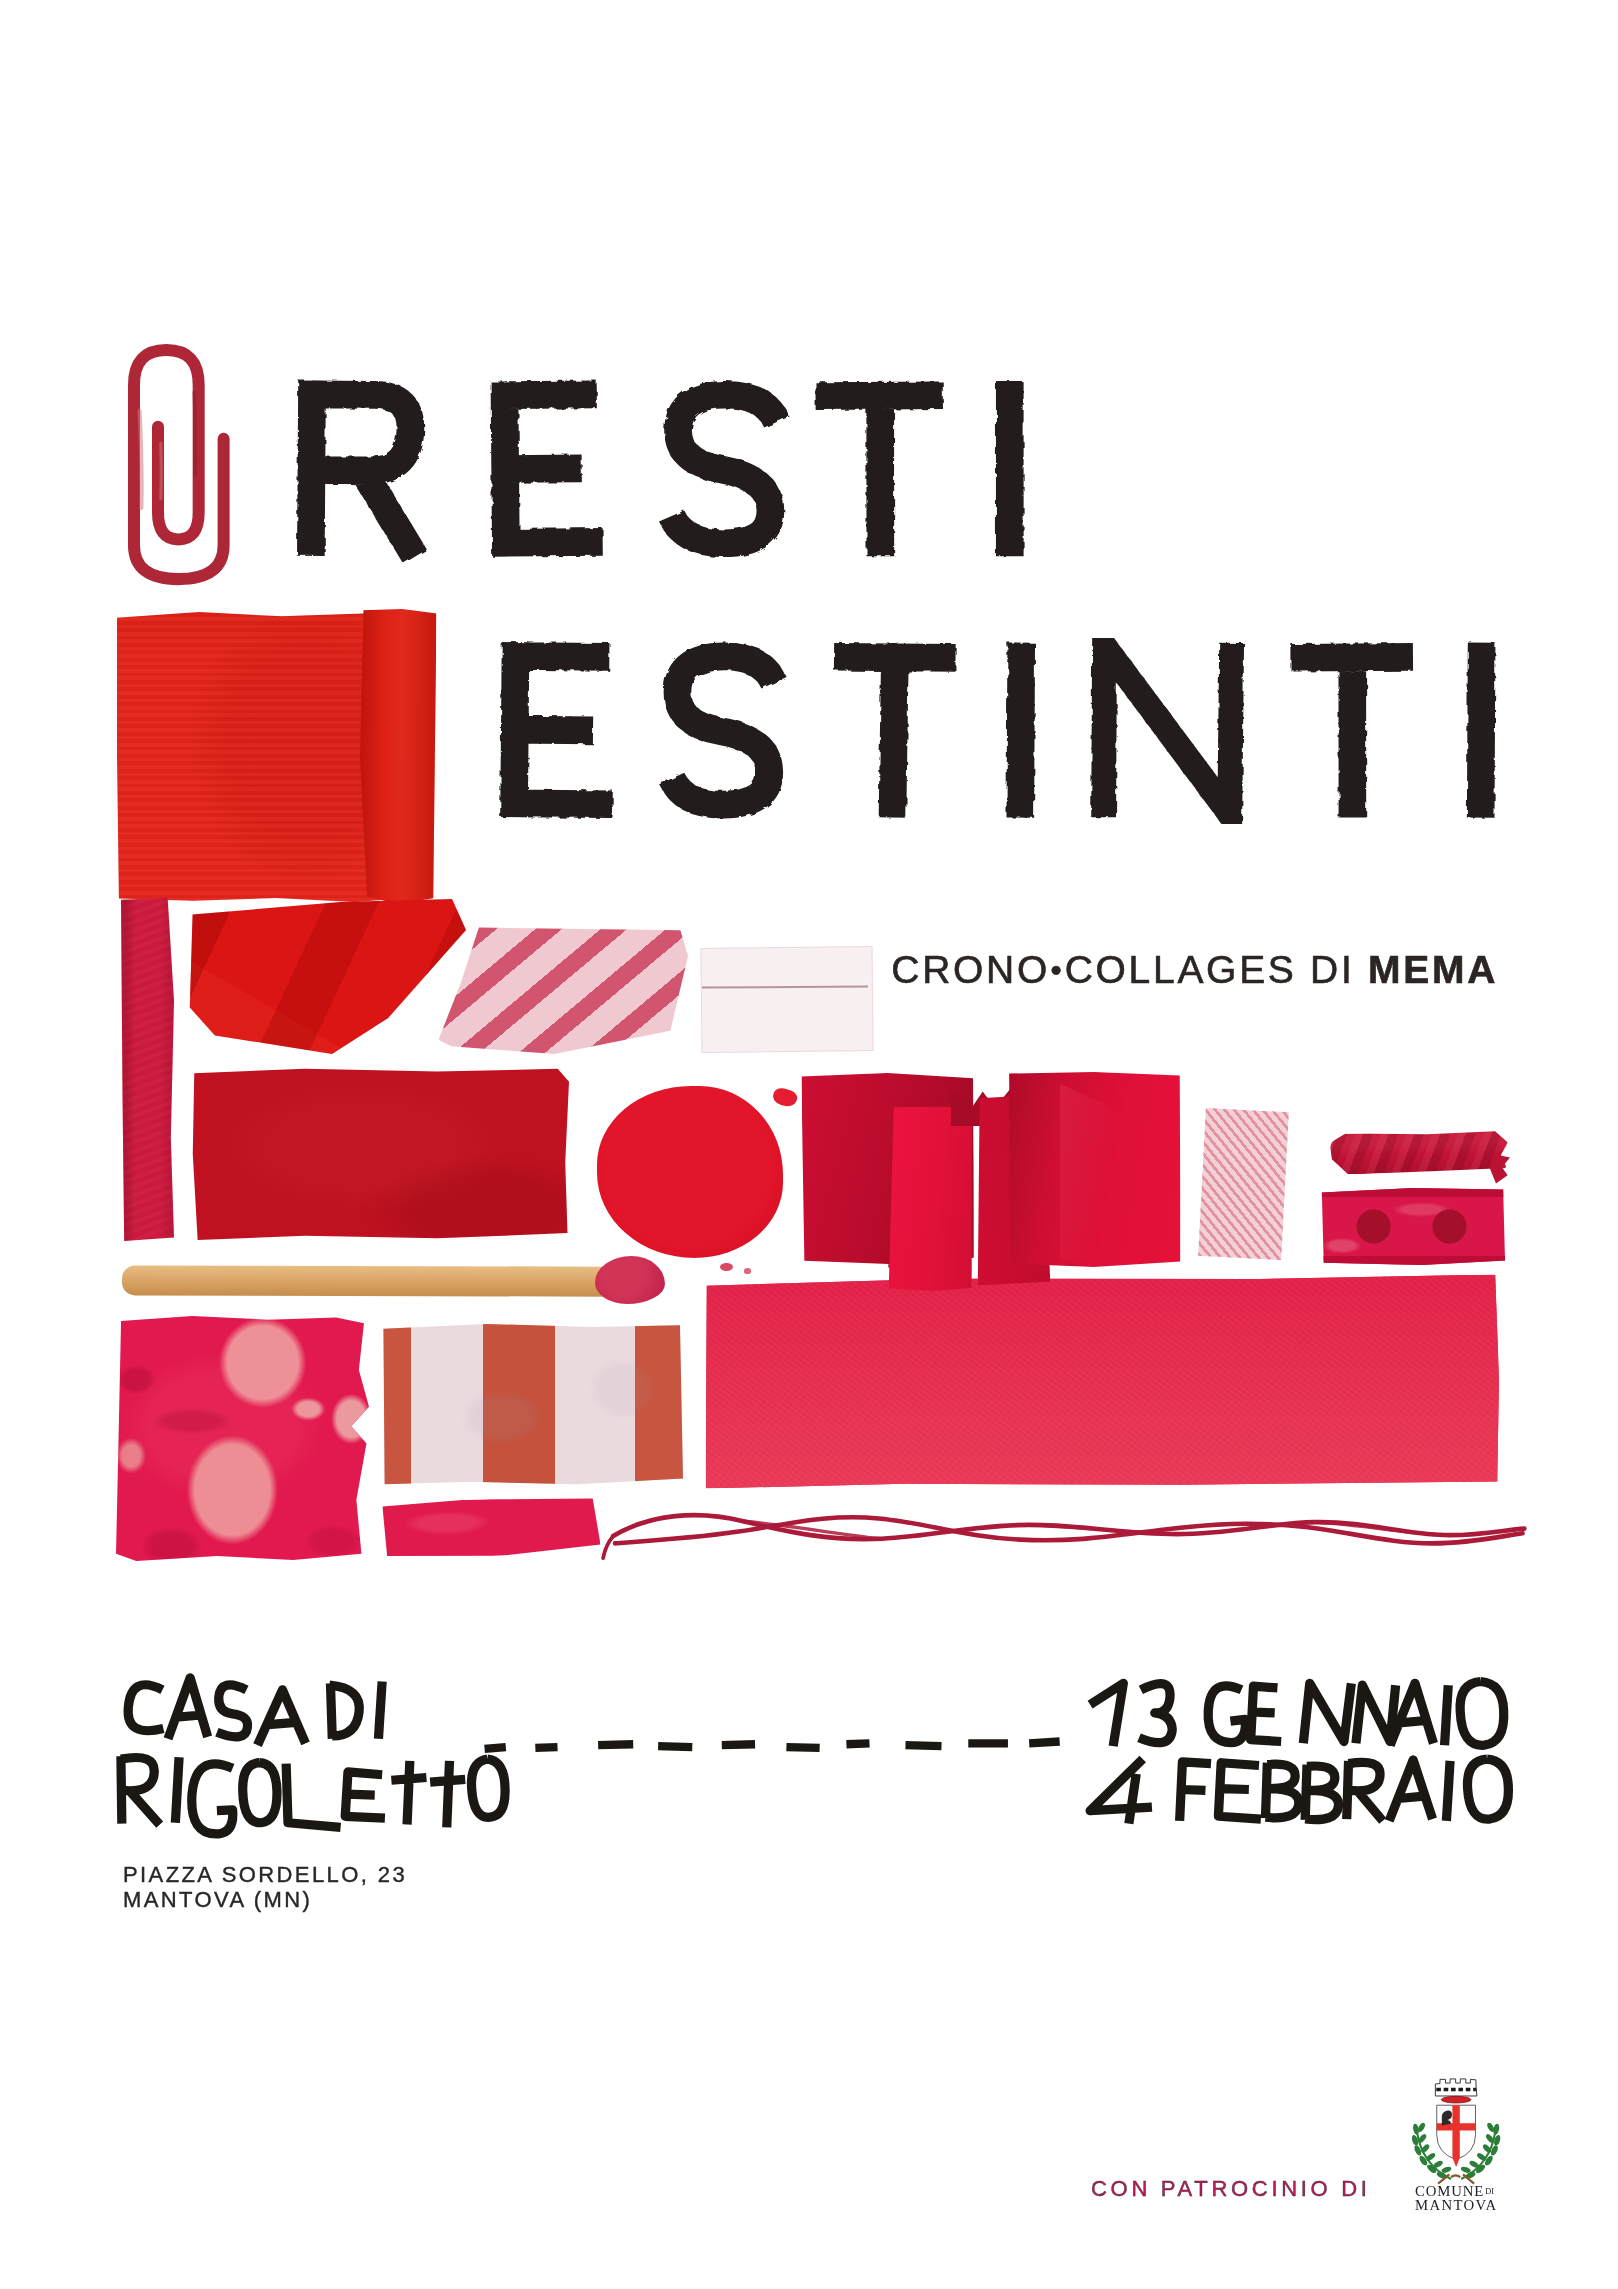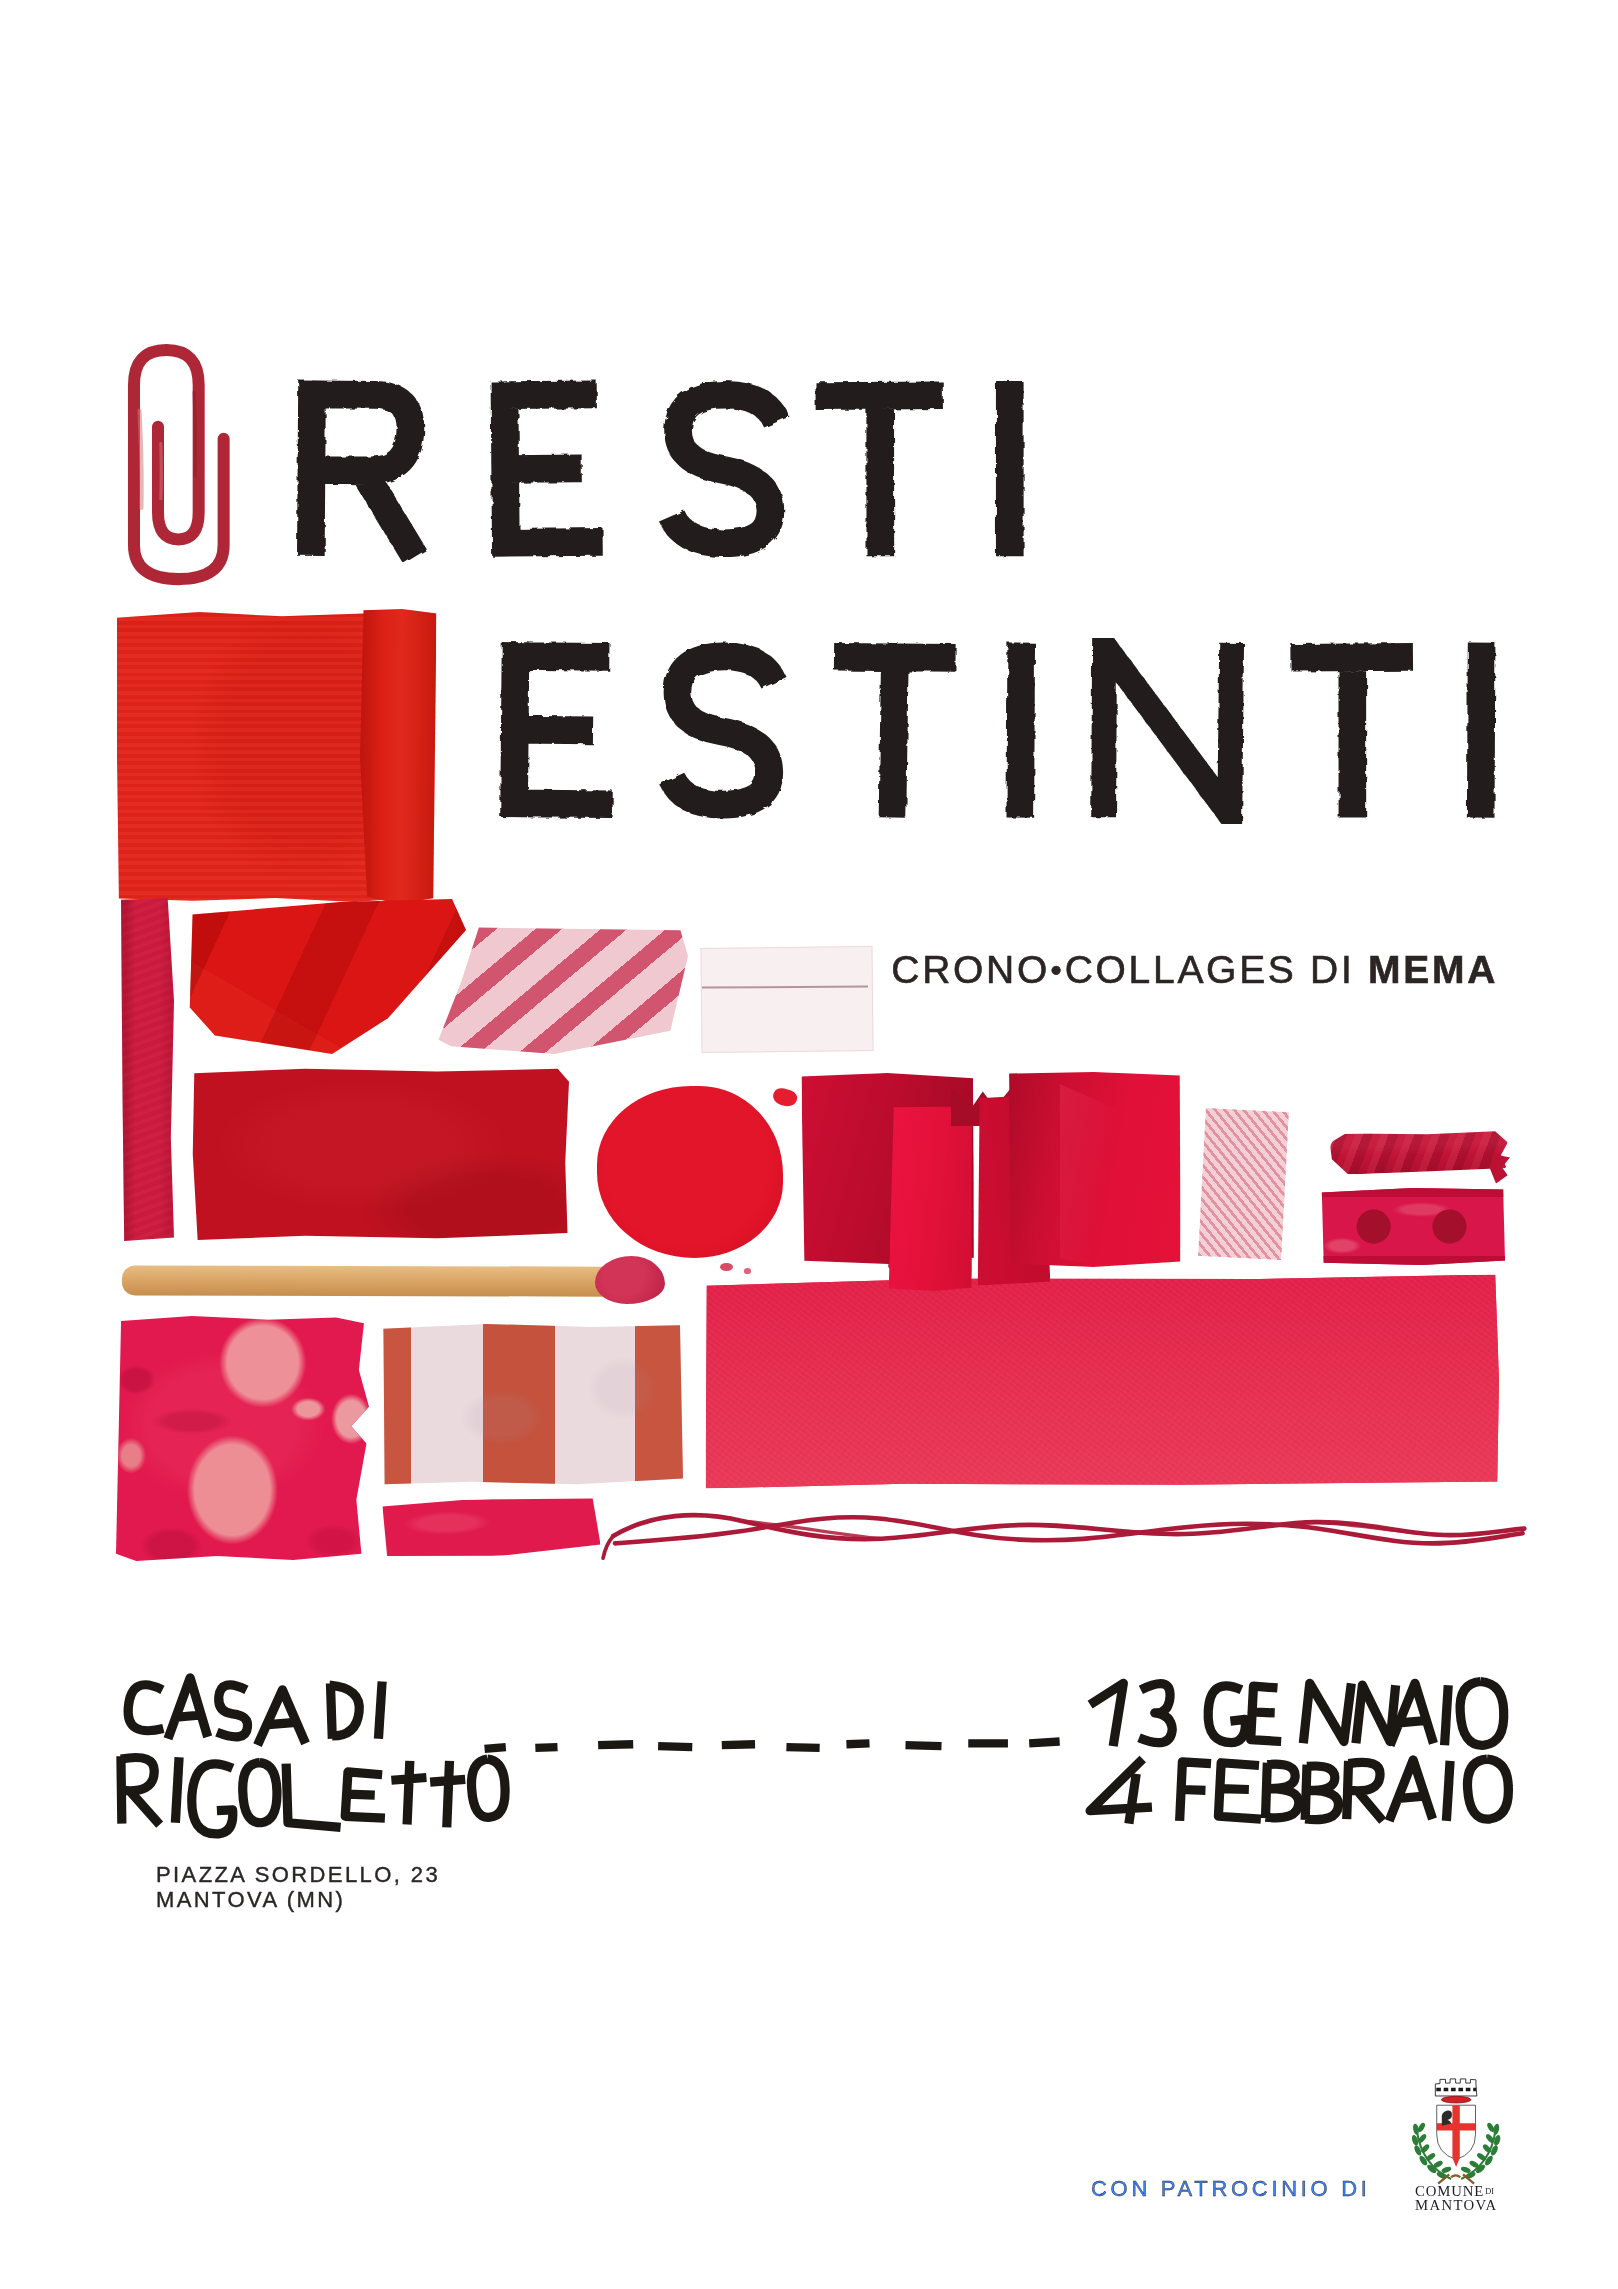--- a/index.html
+++ b/index.html
@@ -111,23 +111,23 @@
   <g fill="none" stroke="#ab1a38" stroke-width="5" stroke-linecap="round">
     <path d="M 14 52 C 55 28 105 24 155 36 C 205 48 250 58 305 55 C 365 52 405 40 465 40 C 525 40 565 50 625 50 C 685 50 725 38 775 37 C 830 36 870 50 915 51 C 955 52 982 45 1002 44"></path>
     <path d="M 16 60 C 60 57 105 54 152 47 C 205 39 245 28 302 33 C 355 38 395 53 455 56 C 515 59 555 52 612 45 C 662 39 705 36 762 42 C 815 48 855 60 902 60 C 945 60 978 52 1000 49"></path>
     <path d="M 155 36 C 205 40 255 50 305 55 M 465 40 C 520 42 570 48 625 50 M 775 37 C 825 40 865 48 915 51" stroke-width="3.5" opacity="0.85"></path>
     <path d="M 14 52 C 9 58 5 66 3 76" stroke-width="4"></path>
   </g>
 </svg>
 
 <div class="abs" style="left:572px;top:946px;width:926px;text-align:right;color:#2b2523;font-size:39px;line-height:46px;letter-spacing:2.7px;font-weight:400;-webkit-text-stroke:0.6px #2b2523;">CRONO<span style="font-size:20px;vertical-align:6.5px;">●</span>COLLAGES DI <b style="font-weight:700;">MEMA</b><br></div>
 
-<div class="abs" style="left:123px;top:1862px;width:461px;color:#2b2626;font-size:22px;line-height:25px;letter-spacing:2.4px;margin-left:33px;-webkit-text-stroke:0.4px #2b2626;">PIAZZA SORDELLO, 23<br>MANTOVA (MN)</div>
-
-<div class="abs" style="left:1091px;top:2176px;width:295px;color:#3b82f6;font-size:22px;letter-spacing:3.7px;-webkit-text-stroke:0.4px #2b2626;">CON PATROCINIO DI</div>
+<div class="abs" style="left:123px;top:1862px;width:461px;color:#2b2626;font-size:22px;line-height:25px;letter-spacing:2.4px;-webkit-text-stroke:0.4px #2b2626;">PIAZZA SORDELLO, 23<br>MANTOVA (MN)</div>
+
+<div class="abs" style="left:1091px;top:2176px;width:295px;color:#be185d;font-size:22px;letter-spacing:3.7px;-webkit-text-stroke:0.4px #2b2626;">CON PATROCINIO DI</div>
 <svg class="abs" style="left:0;top:1661px;" width="1619" height="185" viewBox="0 1800 1754 200">
   <g fill="none" stroke="#1b1713" stroke-width="10" stroke-linecap="butt" stroke-linejoin="round">
 
     <g>
       <path d="M 176 1831 Q 142 1814 139 1850 Q 136 1883 177 1873"></path>
       <path d="M 182 1884 L 206 1818 L 225 1882 M 188 1861 L 221 1858"></path>
       <path d="M 267 1831 Q 239 1817 237 1839 Q 236 1855 252 1857 Q 270 1859 268 1872 Q 266 1889 235 1877"></path>
       <path d="M 279 1891 L 306 1831 L 331 1889 M 287 1869 L 324 1866"></path>
       <path d="M 358 1824 L 360 1884 M 357 1826 Q 392 1829 389 1855 Q 386 1881 360 1881"></path>
       <path d="M 414 1822 L 410 1884"></path>

